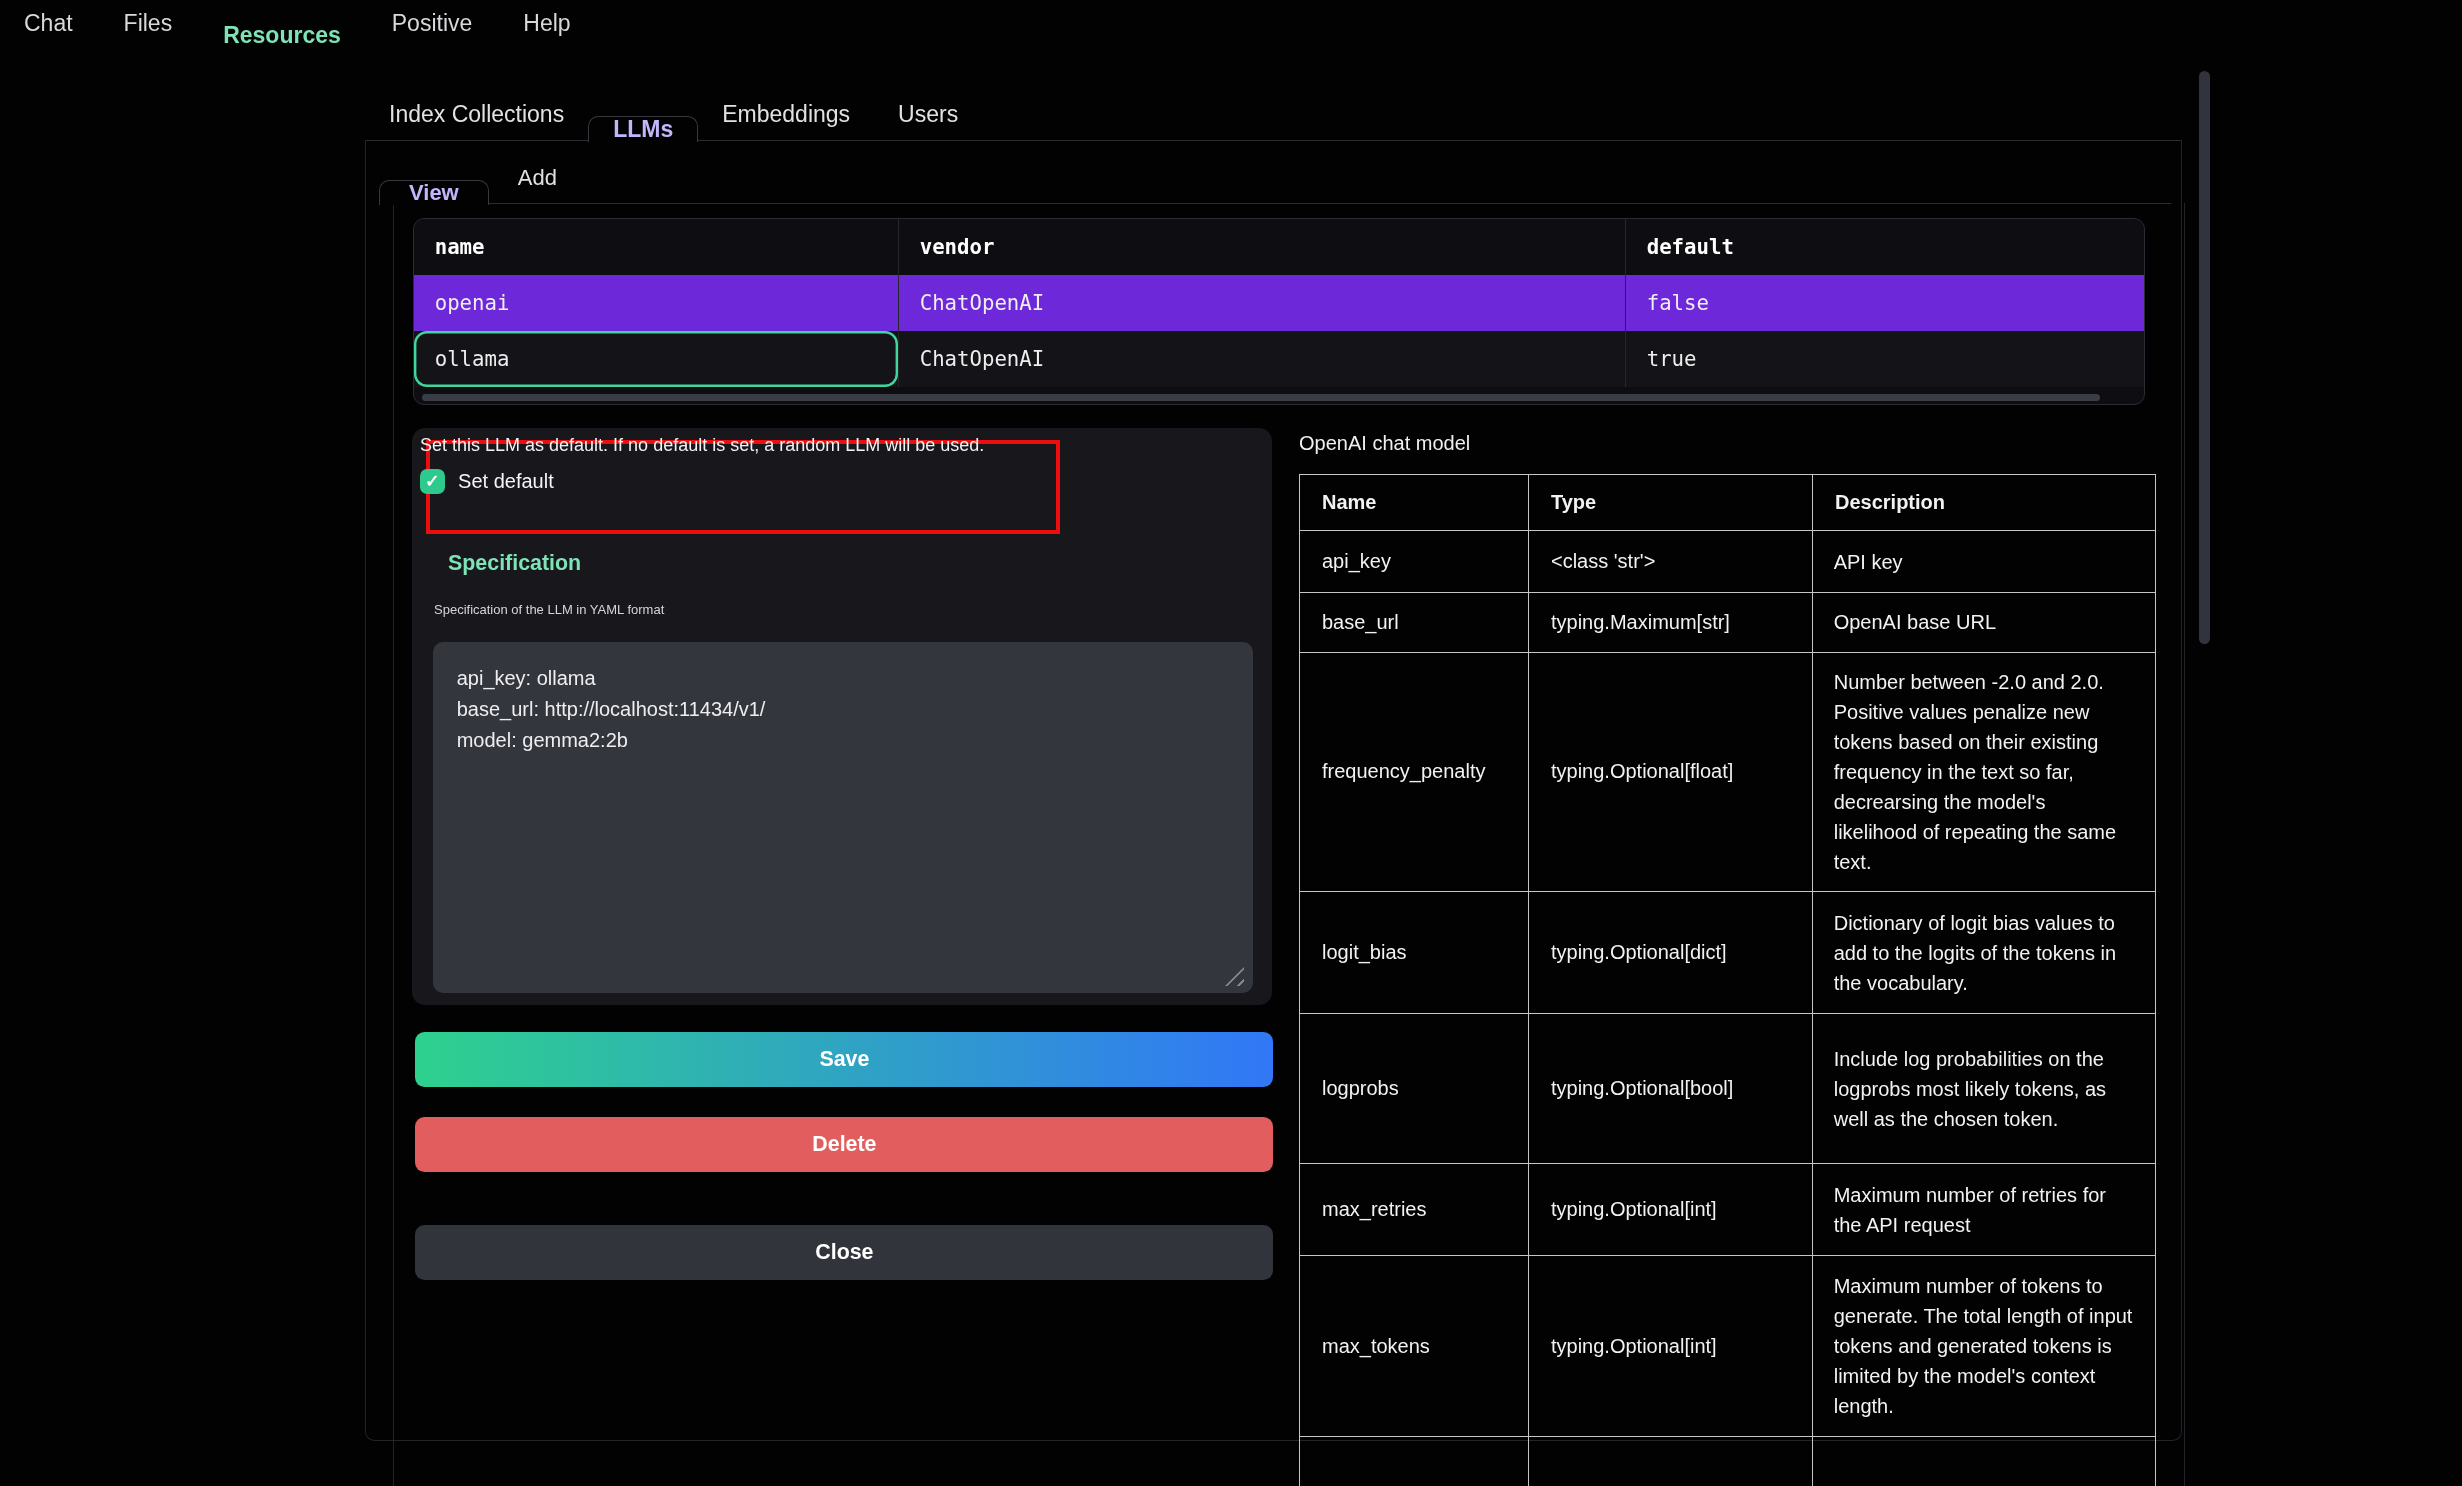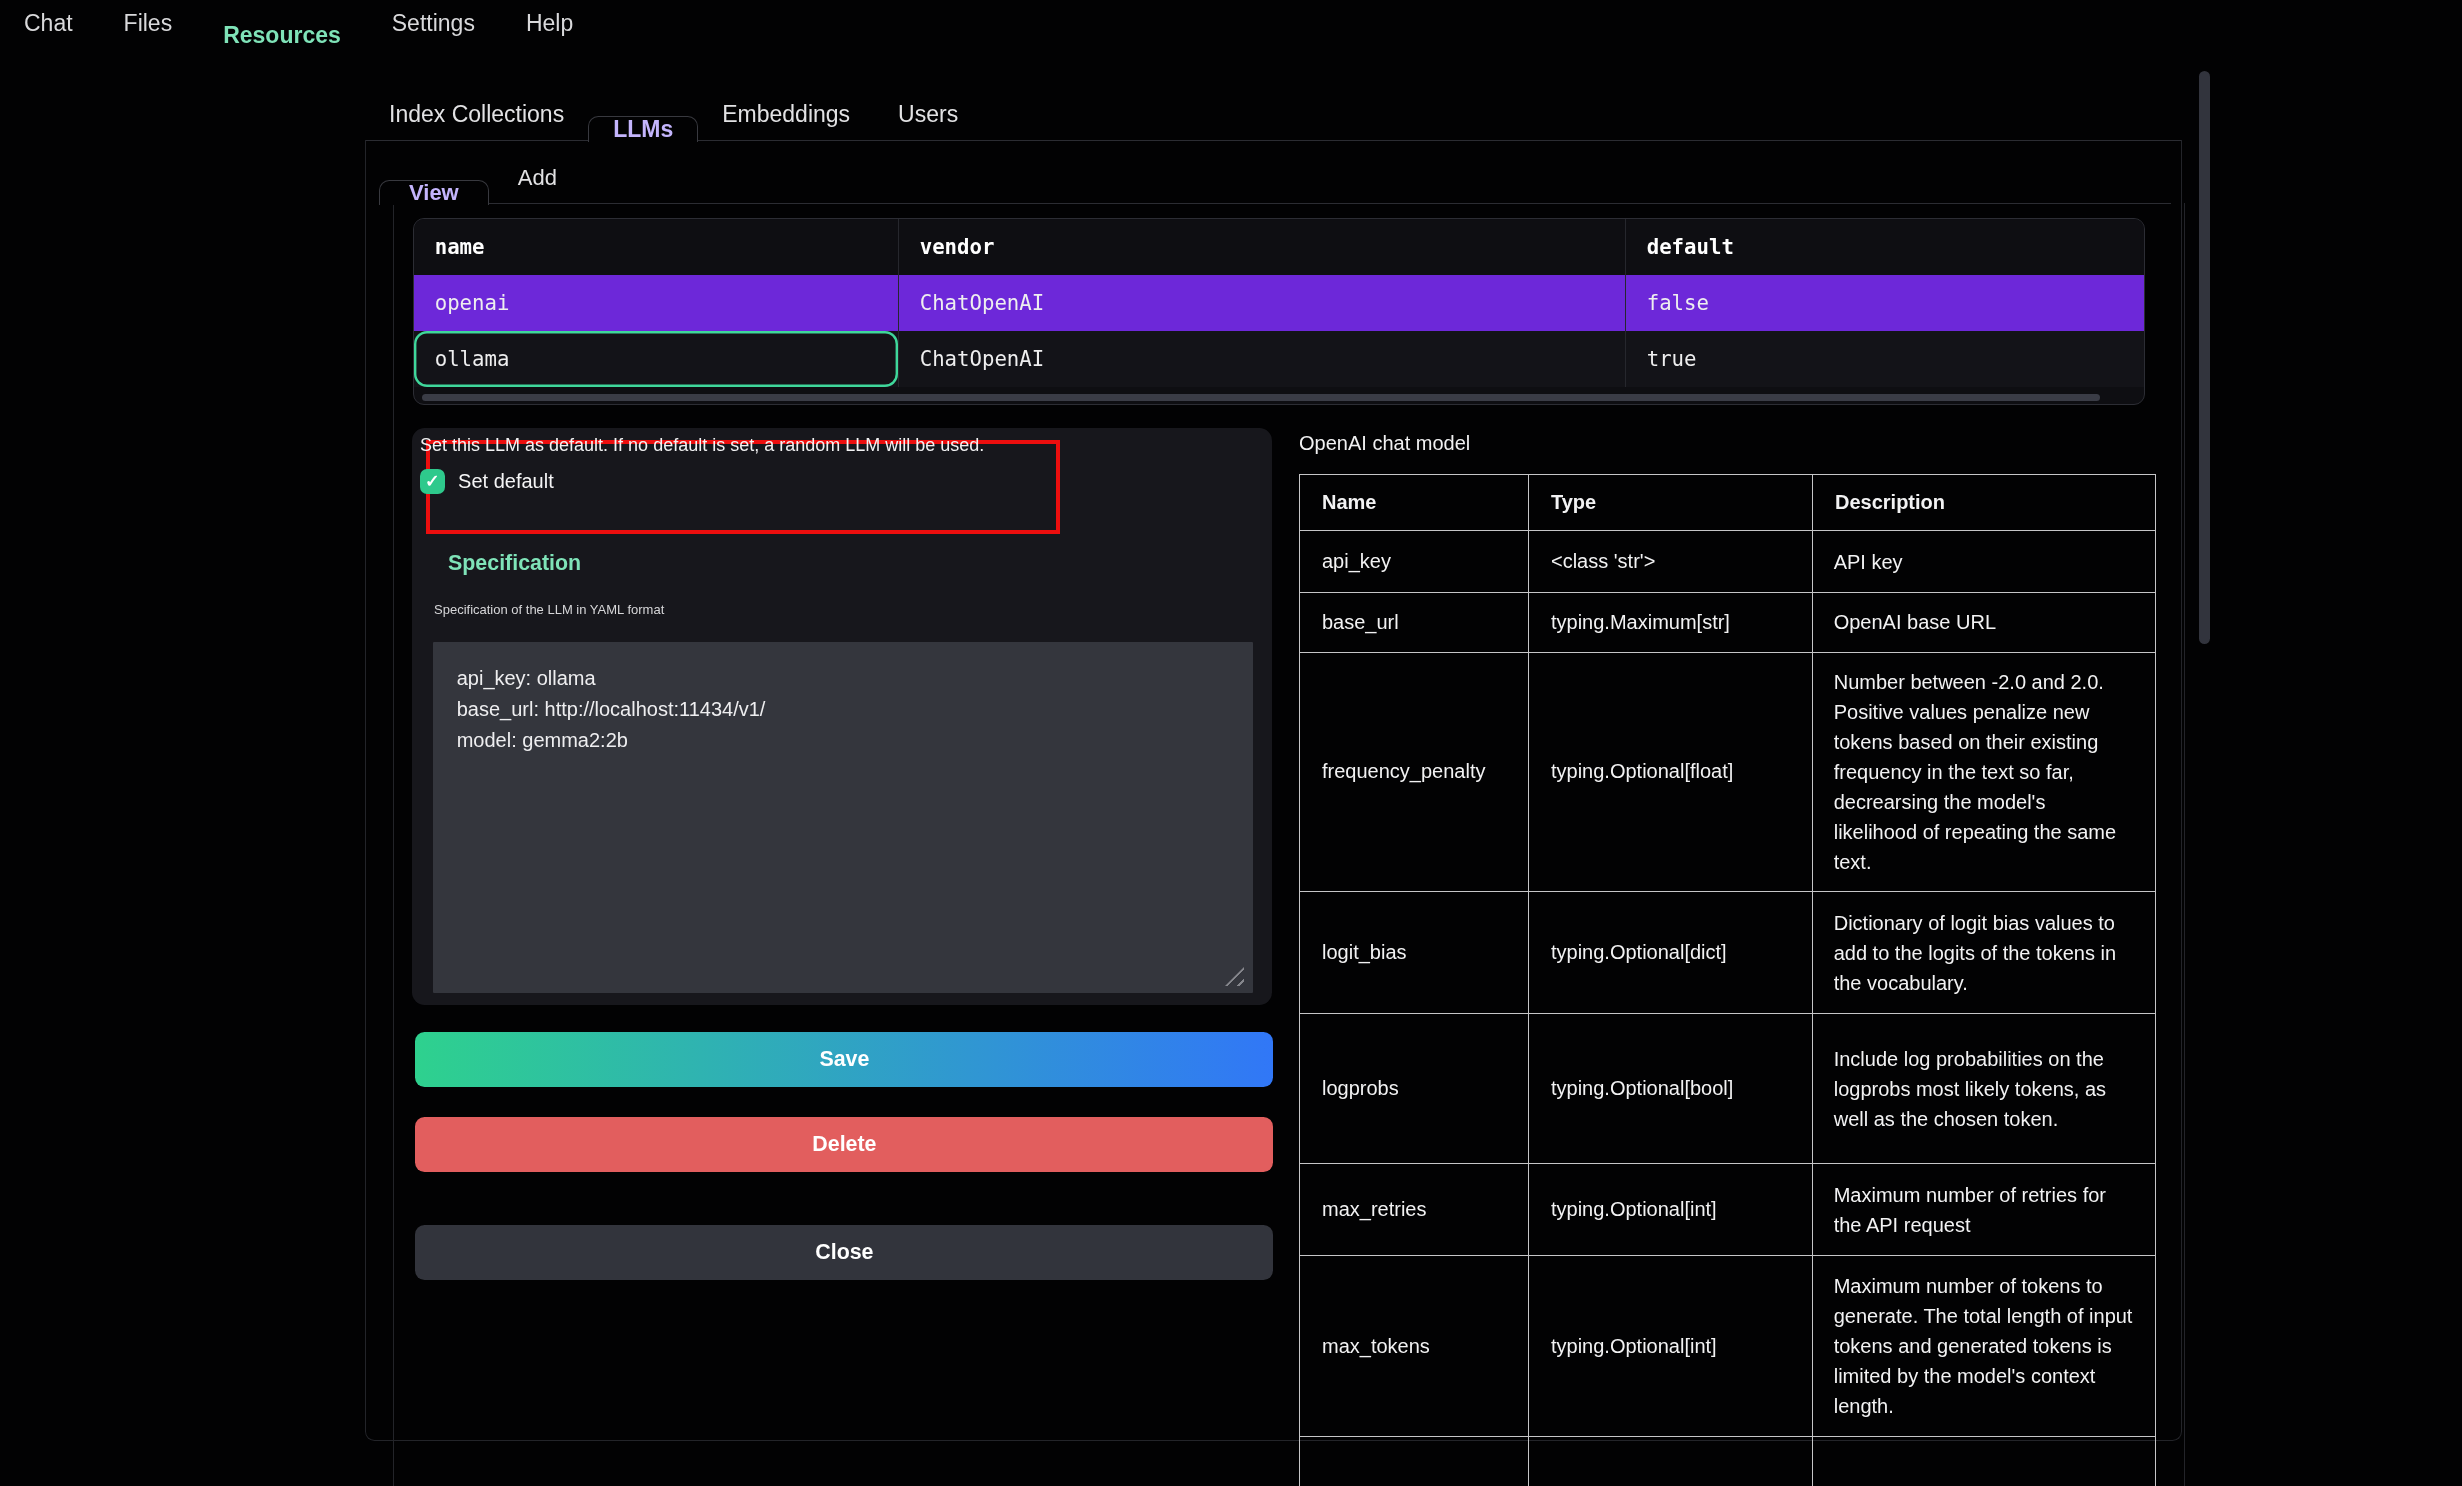--- a/index.html
+++ b/index.html
@@ -53,21 +53,21 @@
              border:4.8px solid #ec0e0e; box-sizing:border-box; }
   .default-hint { position:absolute; left:8px; top:7.1px; font-size:18px; color:#f2f2f3;
                   white-space:nowrap; }
   .checkbox-row { position:absolute; left:8px; top:41px; display:flex; align-items:center; gap:13.5px; }
   .checkbox { width:24.6px; height:24.6px; background:#2ec98c; border-radius:7.1px; display:flex;
               align-items:center; justify-content:center; color:#fff; font-size:17.5px; font-weight:bold; }
   .checkbox-label { font-size:20px; color:#f5f5f6; }
   .spec-heading { position:absolute; left:36px; top:123px; font-size:21.4px; font-weight:bold; color:#7fe3b8; }
   .spec-sub { position:absolute; left:22px; top:174px; font-size:13px; color:#d6d6d8; }
   .yaml-area { position:absolute; left:20.7px; top:214px; width:820px; height:351px;
-               background:#34363d; border:none; outline:none; border-radius:1px;
+               background:#34363d; border:none; outline:none; border-radius:10px;
                padding:20.7px 24px; box-sizing:border-box; font-family:"Liberation Sans", sans-serif;
                font-size:20px; line-height:31px; color:#eeeef0; resize:none; overflow:hidden; }
   .resize-handle { position:absolute; left:813px; top:539px; width:19px; height:19px;
                    background:repeating-linear-gradient(135deg, transparent 0 4px, #85868c 4px 6.4px, transparent 6.4px 8.7px);
                    clip-path:polygon(100% 0, 100% 100%, 0 100%); }
 
   
   .btn { position:absolute; left:21.4px; width:858px; height:55px; border-radius:9.5px;
          display:flex; align-items:center; justify-content:center;
          font-size:21.4px; font-weight:bold; color:#ffffff; cursor:default; }
@@ -91,21 +91,21 @@
 </style>
 </head>
 <body>
 
 <div class="page">
 
   <div class="topnav">
     <span class="navitem">Chat</span>
     <span class="navitem">Files</span>
     <span class="navitem active">Resources</span>
-    <span class="navitem">Settings</span>
+    <span class="navitem">Positive</span>
     <span class="navitem">Help</span>
   </div>
 
   <div class="tabbar maintabs">
     <div class="tab">Index Collections</div>
     <div class="tab active">LLMs</div>
     <div class="tab">Embeddings</div>
     <div class="tab">Users</div>
   </div>
   <div class="outer-panel"></div>

